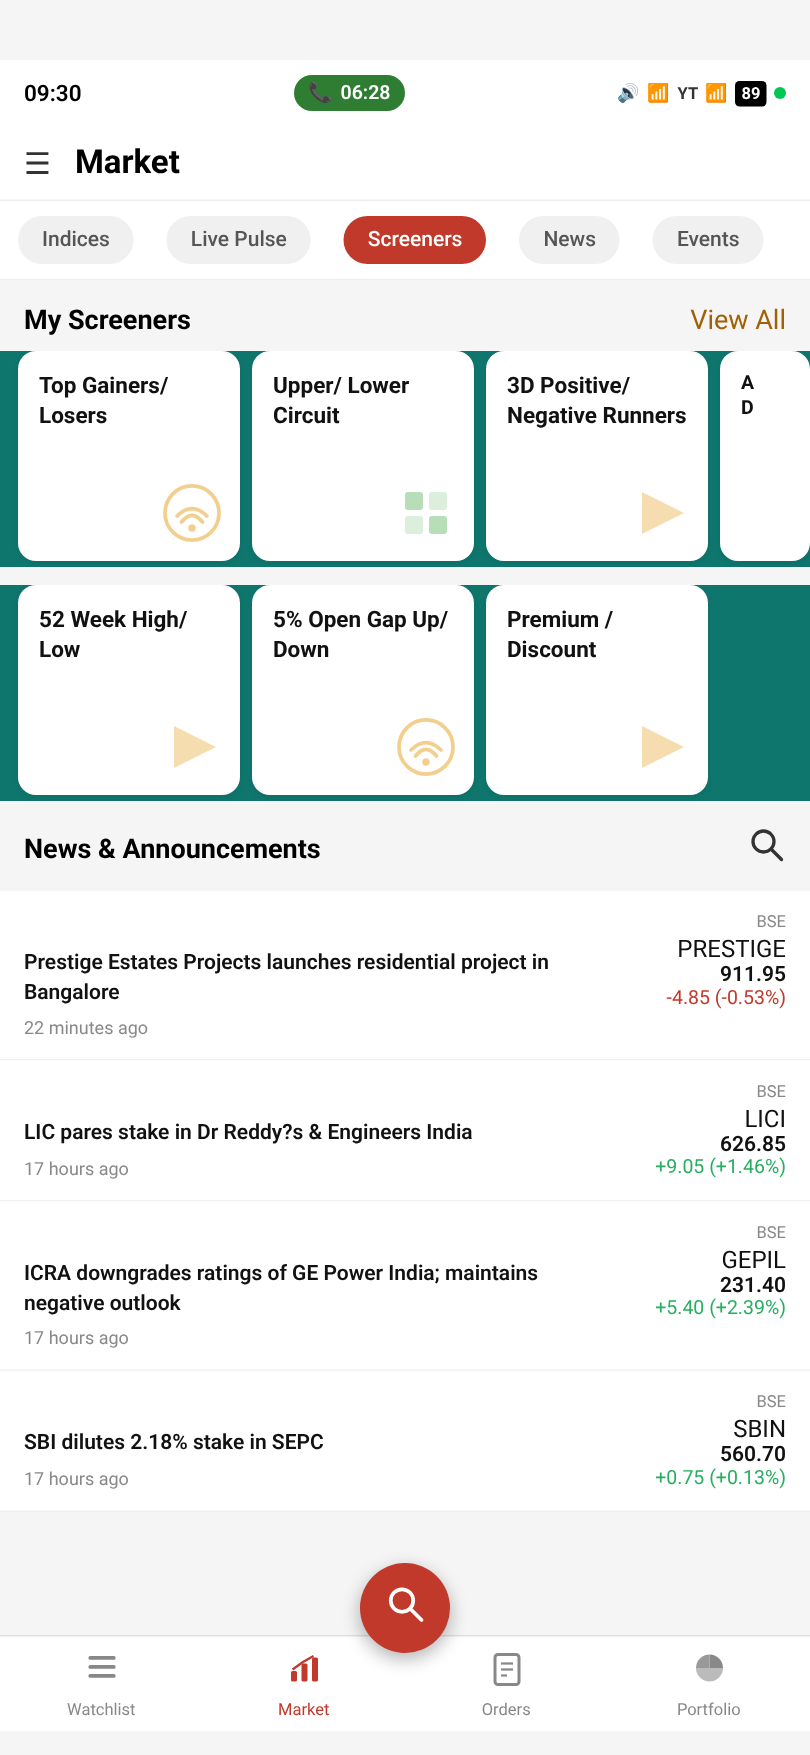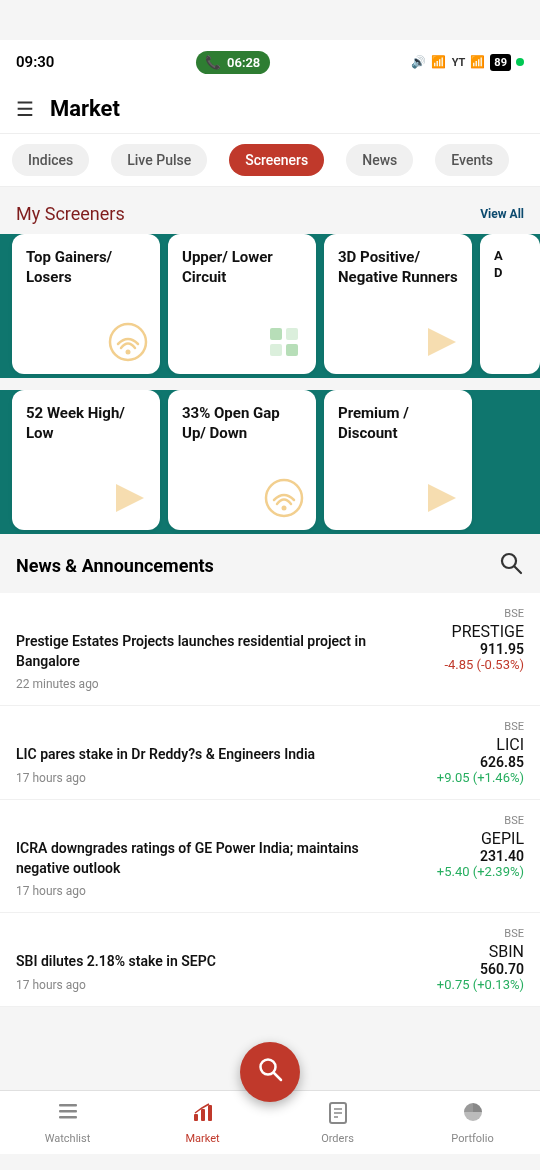--- a/index.html
+++ b/index.html
@@ -104,27 +104,27 @@
     
     .section-header {
       display: flex;
       justify-content: space-between;
       align-items: center;
       padding: 16px 16px 10px;
       background: #f5f5f5;
     }
     .section-title {
       font-size: 18px;
+      font-weight: 700;
+      color: #000000;
+    }
+    .view-all {
+      font-size: 18px;
       font-weight: 400;
-      color: #7f1d1d;
-    }
-    .view-all {
-      font-size: 12px;
-      font-weight: 700;
-      color: #0c4a6e;
+      color: #a16207;
       cursor: pointer;
     }
 
     
     .screeners-scroll {
       padding: 0 12px;
       display: flex;
       gap: 8px;
       overflow-x: auto;
       background: #0f766e;
@@ -382,21 +382,21 @@
   <div class="screener-card">
     <span class="screener-card-label">52 Week High/ Low</span>
     <div class="screener-icon">
       <svg width="44" height="44" viewBox="0 0 44 44" fill="none">
         <polygon points="10,8 38,22 10,36" fill="#e6a020" opacity="0.7"></polygon>
       </svg>
     </div>
   </div>
 
   <div class="screener-card">
-    <span class="screener-card-label">33% Open Gap Up/ Down</span>
+    <span class="screener-card-label">5% Open Gap Up/ Down</span>
     <div class="screener-icon">
       <svg width="44" height="44" viewBox="0 0 44 44" fill="none">
         <circle cx="22" cy="22" r="18" stroke="#e6a020" stroke-width="2.5" fill="none"></circle>
         <path d="M12 24 Q22 14 32 24" stroke="#e6a020" stroke-width="2.5" fill="none" stroke-linecap="round"></path>
         <path d="M15 28 Q22 19 29 28" stroke="#e6a020" stroke-width="2.5" fill="none" stroke-linecap="round"></path>
         <circle cx="22" cy="32" r="2.5" fill="#e6a020"></circle>
       </svg>
     </div>
   </div>
 

